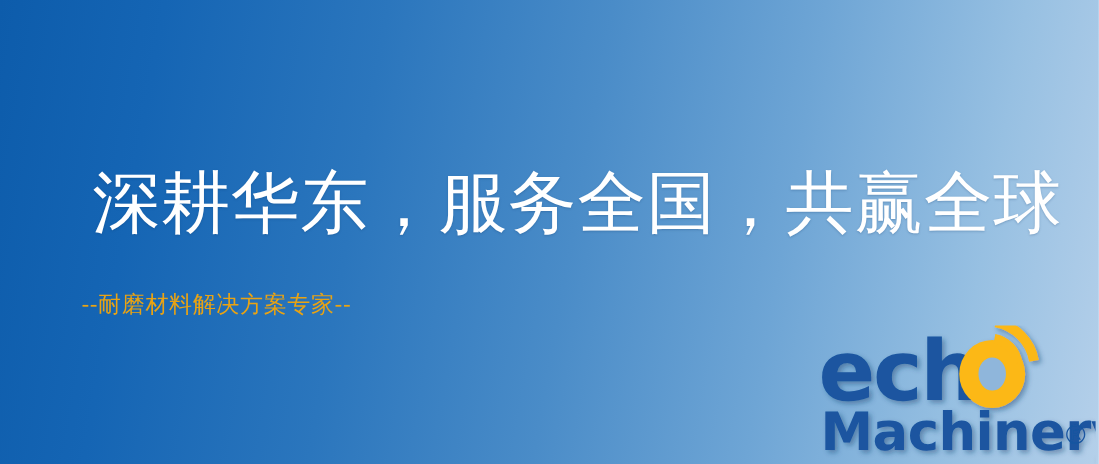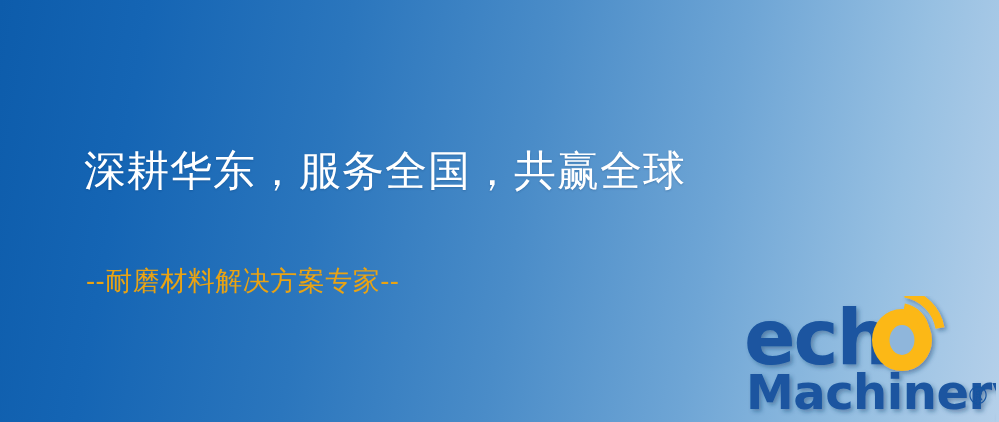--- a/index.html
+++ b/index.html
@@ -21,36 +21,36 @@
         #6ea5d5 70%,
         #97c0e2 87%,
         #b5d0ea 100%);
   }
 
   
   #headline {
     position: absolute;
     left: 84px;
     top: 152px;
-    font-family: Liberation Mono, monospace;
-    font-size: 42px;
+    font-family: Liberation Sans, sans-serif;
+    font-size: 62px;
     line-height: 1.05;
     color: #ffffff;
     white-space: nowrap;
     letter-spacing: 1px;
     text-shadow: 0 1px 2px rgba(10,50,100,0.25);
   }
 
   
   #subtitle {
     position: absolute;
-    left: 86px;
+    left: 74px;
     top: 266px;
     font-family: "DejaVu Serif", "Liberation Serif", serif;
-    font-size: 27px;
+    font-size: 21px;
     line-height: 1.1;
     color: #e9a313;
     white-space: nowrap;
     letter-spacing: 0.5px;
   }
 
   
   #logo {
     position: absolute;
     left: 744px;

